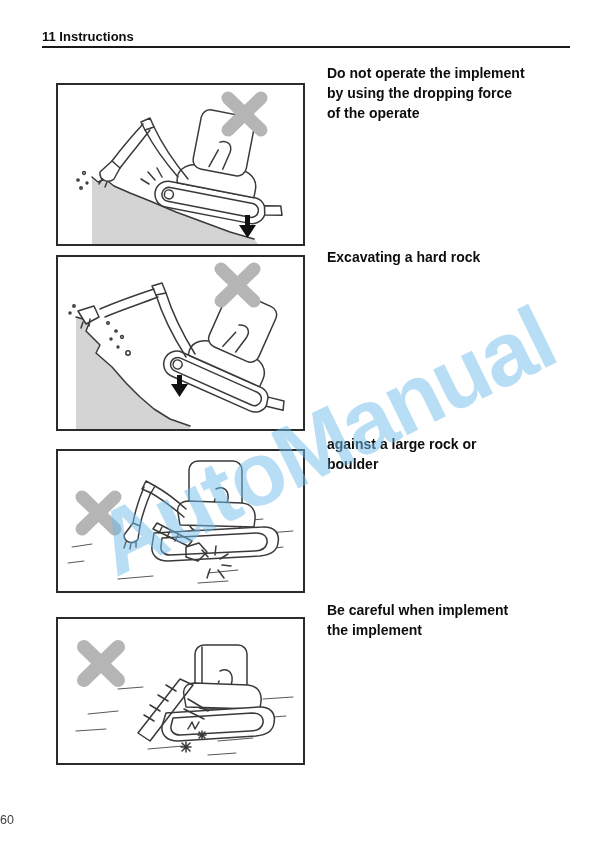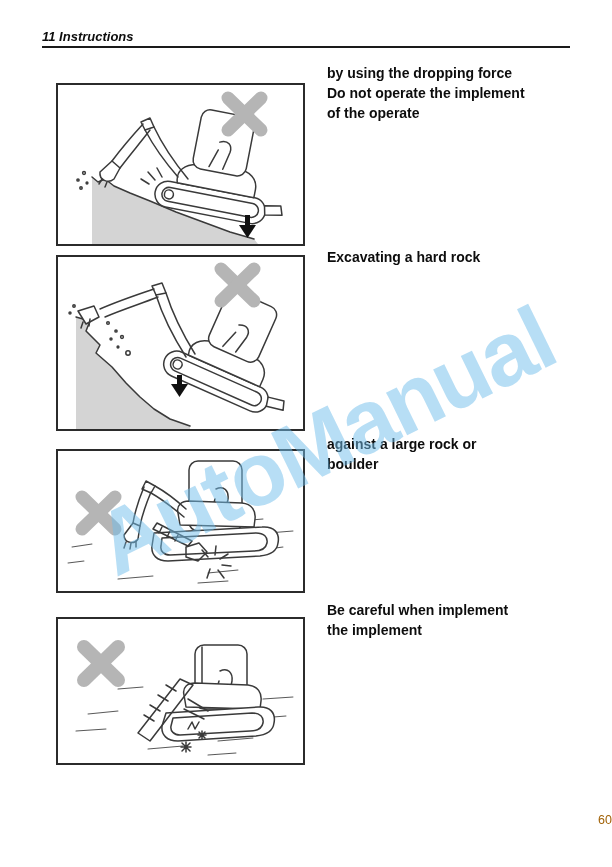--- a/index.html
+++ b/index.html
@@ -5,21 +5,21 @@
   html,body{margin:0;padding:0;background:#ffffff;}
   .page{
     position:relative;
     width:612px;height:867px;
     background:#ffffff;
     font-family:"Liberation Sans", sans-serif;
     overflow:hidden;
   }
   .header-title{
     position:absolute;left:42px;top:29px;
-    font-size:13px;font-weight:bold;font-style:italic;color:#0d0d0d;
+    font-size:13px;font-weight:bold;color:#0d0d0d;
     white-space:nowrap;
   }
   .header-rule{
     position:absolute;left:42px;top:46px;width:528px;height:0;
     border-top:2px solid #1a1a1a;
   }
   .figure-box{
     position:absolute;left:56px;
     border:2px solid #2b2b2b;background:#ffffff;box-sizing:border-box;
   }
@@ -35,21 +35,21 @@
   .caption div{white-space:nowrap;}
   .cap1{top:63px;}
   .cap2{top:247px;text-align:right;}
   .cap3{top:434px;}
   .cap4{top:600px;}
   .watermark-svg{
     position:absolute;left:0;top:0;z-index:10;pointer-events:none;
   }
   .page-number{
     position:absolute;left:0;top:813px;width:100%;
-    text-align:right;font-size:12.5px;color:#a16207;
+    text-align:left;font-size:12.5px;color:#404040;
   }
   .lineart{stroke:#3a3a3a;fill:none;stroke-width:1.5;stroke-linecap:round;stroke-linejoin:round;}
   .hint{stroke:#5a5a5a;stroke-width:1.1;}
 </style>
 </head>
 <body>
 
 <div class="page">
 
   <div class="header-title">11 Instructions</div>
@@ -88,22 +88,22 @@
         <line x1="170" y1="13" x2="203" y2="45" stroke="#b5b5b5"></line>
         <line x1="203" y1="13" x2="170" y2="45" stroke="#b5b5b5"></line>
       </g>
       <g fill="#111">
         <rect x="187" y="130" width="5" height="11"></rect>
         <path d="M181,140 L198,140 L189.5,153 Z"></path>
       </g>
     </svg>
   </div>
   <div class="caption cap1">
+    <div>Do not operate the implement</div>
     <div>by using the dropping force</div>
-    <div>Do not operate the implement</div>
     <div>of the operate</div>
   </div>
 
   <div class="figure-box fig2">
     <svg width="245" height="172" viewBox="0 0 245 172">
       <path d="M18,60 L32,64 L28,74 L42,88 L38,96 L54,110 L68,126 L82,140 L96,152 L112,162 L132,169 L132,172 L18,172 Z" stroke="none" fill="#d4d4d4"></path>
       <path class="lineart" d="M18,60 L32,64 L28,74 L42,88 L38,96 L54,110 L68,126 L82,140 L96,152 L112,162 L132,169"></path>
       <g class="lineart">
         <circle cx="50" cy="66" r="1.3"></circle>
           <circle cx="58" cy="74" r="1.1"></circle>

